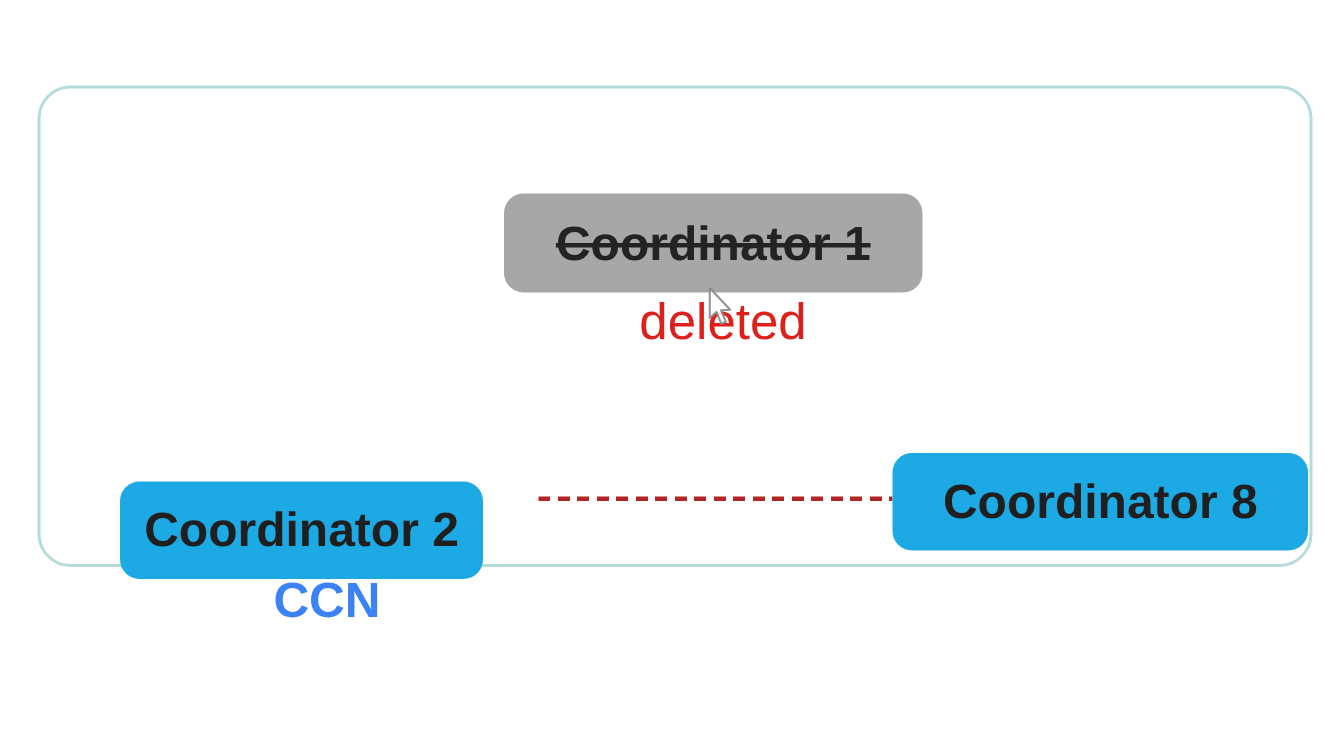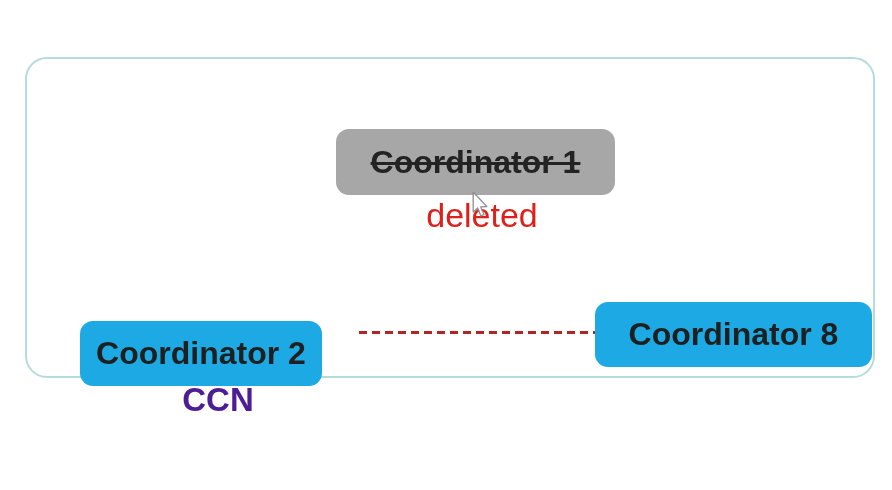--- a/index.html
+++ b/index.html
@@ -63,21 +63,21 @@
     background:repeating-linear-gradient(90deg,
       var(--dash-red,#b32525) 0px, var(--dash-red,#b32525) 8px,
       transparent 8px, transparent 13px);
   }
   .ccn-label{
     position:absolute;
     left:116px;top:322px;width:150px;
     text-align:center;
     font-size:33px;
     font-weight:600;
-    color:#4c1d95;
+    color:#3b82f6;
   }
   .caption-box{
     position:absolute;
     left:156px;top:408px;width:590px;height:62px;
     border:2px solid var(--caption-border,#c9c9c9);
     border-radius:10px;
     background:#ffffff;
     display:flex;align-items:center;justify-content:center;
     box-sizing:border-box;
   }

